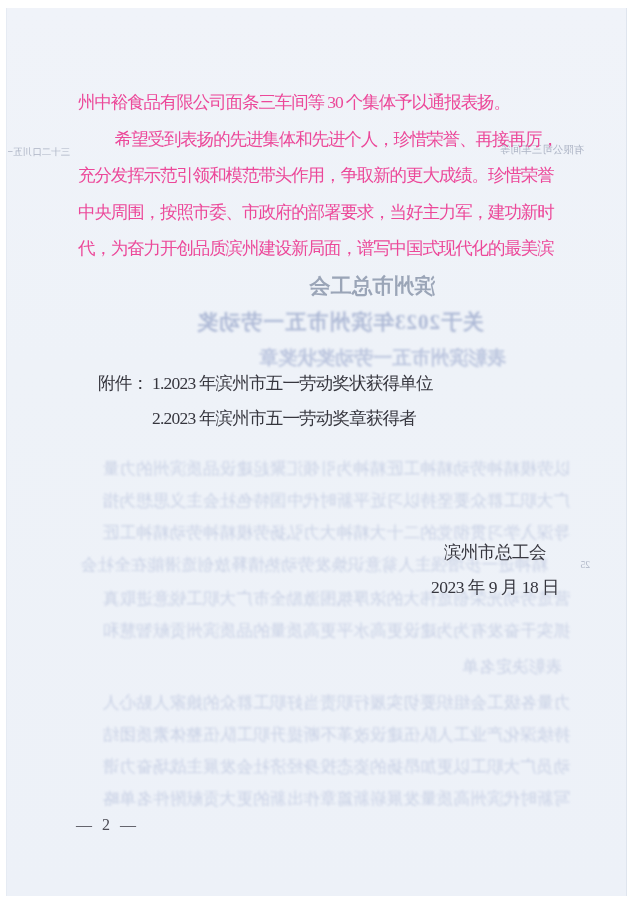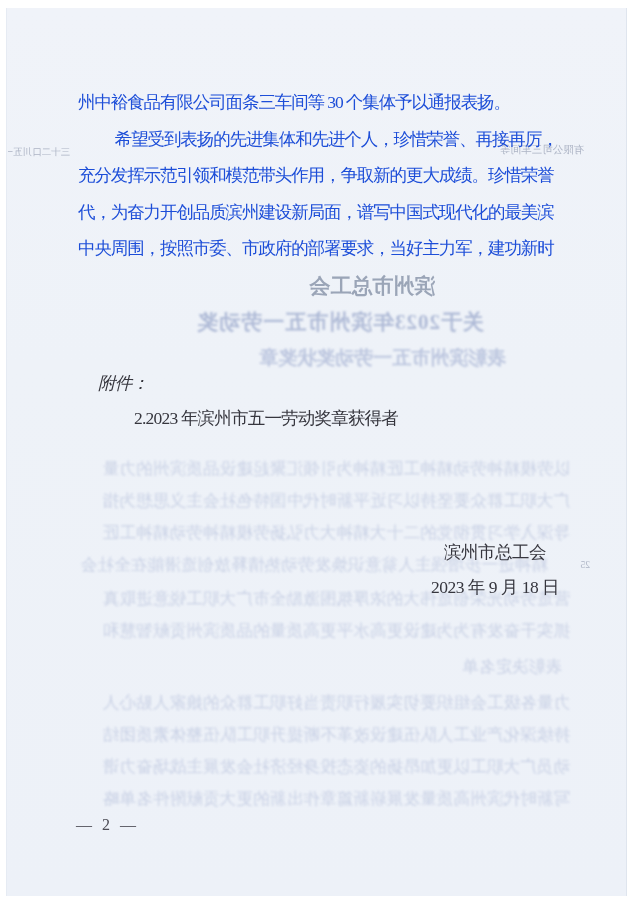--- a/index.html
+++ b/index.html
@@ -10,30 +10,30 @@
   }
   .page{position:absolute;inset:0;width:640px;height:904px;}
   .paper-bg{
     position:absolute;left:6px;top:8px;width:621px;height:888px;
     background:linear-gradient(180deg,#f0f3f9 0%,#eef2f8 40%,#edf1f8 100%);
     box-shadow:inset -1px 0 0 #dfe5ee, inset 1px 0 0 #e6ebf3;
   }
   
   .bodytext{
     position:absolute;left:78px;top:84px;width:492px;
-    color:#1d4ed8;font-size:17.5px;letter-spacing:-1.1px;
+    color:#ec4899;font-size:17.5px;letter-spacing:-1.1px;
     z-index:5;
   }
   .bodytext .line{height:36.5px;line-height:36.5px;white-space:nowrap;}
   .bodytext .indent2{text-indent:2.1em;}
   .attachments{position:absolute;left:98px;top:366px;z-index:5;
     color:#36363e;font-size:17.5px;letter-spacing:-0.8px;}
   .att-row{height:35px;line-height:35px;white-space:nowrap;display:flex;}
-  .att-label{width:54px;font-style:italic;}
-  .att-indent{margin-left:36px;}
+  .att-label{width:54px;}
+  .att-indent{margin-left:54px;}
   .signature{position:absolute;left:388px;top:535px;width:214px;text-align:center;
     color:#36363e;font-size:17.5px;letter-spacing:-0.5px;z-index:5;}
   .signature .sig-line{height:35px;line-height:35px;white-space:nowrap;}
   .pagenum{position:absolute;left:76px;top:816px;z-index:5;
     color:#4c4c55;font-size:16px;letter-spacing:3px;white-space:nowrap;}
   
   .ghost{
     position:absolute;z-index:2;transform:scaleX(-1);
     white-space:nowrap;overflow:hidden;pointer-events:none;
   }
@@ -71,27 +71,28 @@
   <div class="ghost g-body" style="top:788px;left:78px;width:492px;">写新时代滨州高质量发展崭新篇章作出新的更大贡献附件名单略</div>
 
   <div class="ghost g-smudge" style="top:146px;left:8px;width:62px;">三十二口川五一</div>
   <div class="ghost g-smudge" style="top:143px;left:452px;width:132px;font-size:10.5px;">有限公司三车间等</div>
   <div class="ghost g-smudge" style="top:560px;left:566px;width:24px;">25</div>
 
   <div class="bodytext">
     <div class="line">州中裕食品有限公司面条三车间等 30 个集体予以通报表扬。</div>
     <div class="line indent2">希望受到表扬的先进集体和先进个人，珍惜荣誉、再接再厉，</div>
     <div class="line">充分发挥示范引领和模范带头作用，争取新的更大成绩。珍惜荣誉</div>
+    <div class="line">中央周围，按照市委、市政府的部署要求，当好主力军，建功新时</div>
     <div class="line">代，为奋力开创品质滨州建设新局面，谱写中国式现代化的最美滨</div>
-    <div class="line">中央周围，按照市委、市政府的部署要求，当好主力军，建功新时</div>
   </div>
 
   <div class="attachments">
     <div class="att-row">
       <span class="att-label">附件：</span>
+      <span>1.2023 年滨州市五一劳动奖状获得单位</span>
     </div>
     <div class="att-row">
       <span class="att-indent">2.2023 年滨州市五一劳动奖章获得者</span>
     </div>
   </div>
 
   <div class="signature">
     <div class="sig-line">滨州市总工会</div>
     <div class="sig-line">2023 年 9 月 18 日</div>
   </div>

